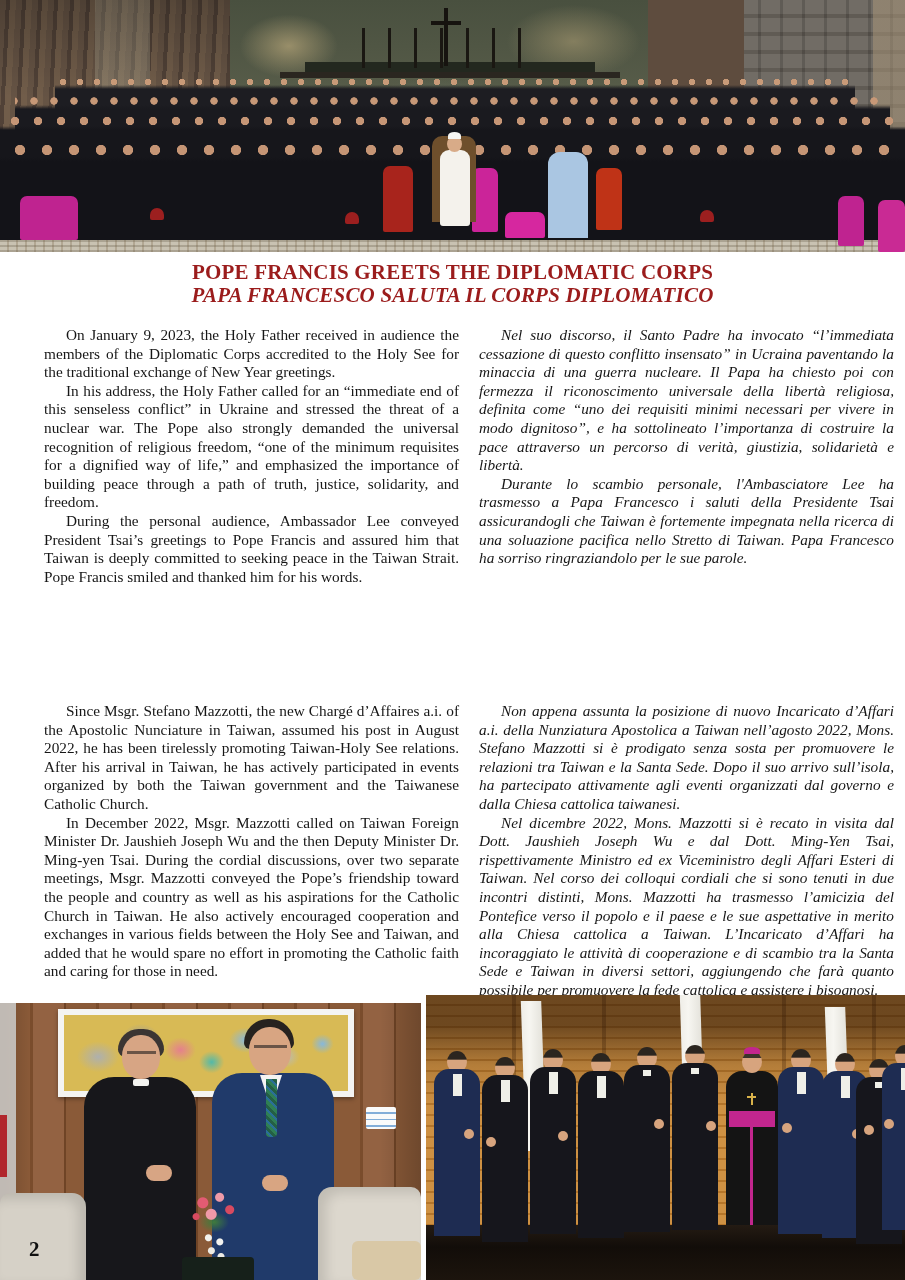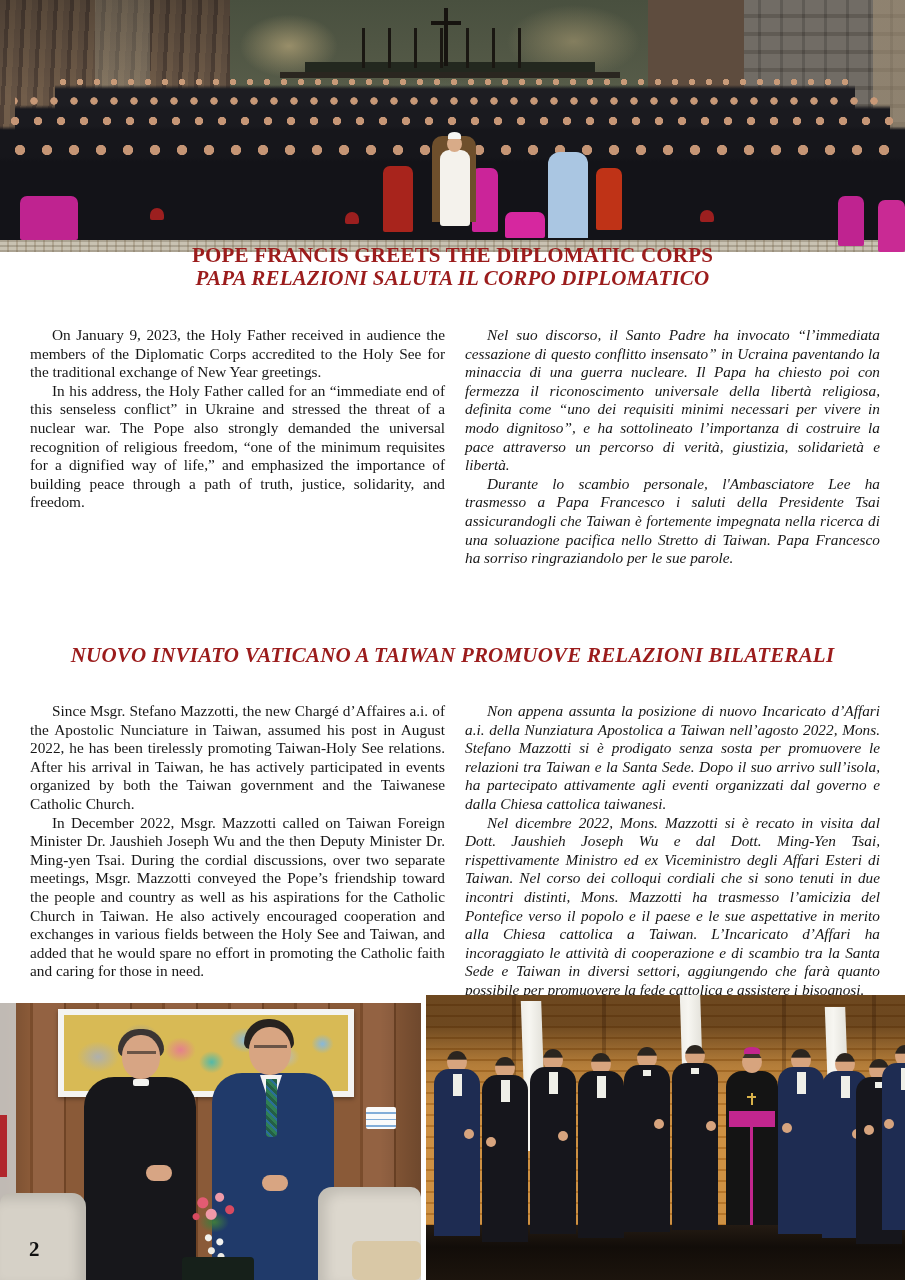--- a/index.html
+++ b/index.html
@@ -60,22 +60,22 @@
   .tp-acc{position:absolute;border-radius:7px 7px 2px 2px;}
   .tp-pope-chair{position:absolute;left:432px;top:136px;width:44px;height:86px;background:#6e4f2c;border-radius:10px 10px 0 0;}
   .tp-pope-body{position:absolute;left:440px;top:150px;width:30px;height:76px;background:#f4f2ec;border-radius:9px 9px 3px 3px;}
   .tp-pope-head{position:absolute;left:447px;top:136px;width:15px;height:16px;background:#d8ab88;border-radius:50%;}
   .tp-pope-cap{position:absolute;left:448px;top:132px;width:13px;height:7px;background:#f6f6f3;border-radius:50% 50% 0 0;}
 
   
   .headline{position:absolute;left:0;right:0;text-align:center;color:#9b1c1c;font-weight:bold;
             font-size:21px;line-height:23px;letter-spacing:.2px;}
   .headline .it{font-style:italic;}
-  #h1{top:244px;} #h2{top:644px;}
-  .cols{position:absolute;left:30px;width:850px;display:flex;gap:20px;}
+  #h1{top:261px;} #h2{top:644px;}
+  .cols{position:absolute;left:44px;width:850px;display:flex;gap:20px;}
   #cols1{top:326px;} #cols2{top:702px;}
   .col{flex:1;}
   .col p{margin:0;text-indent:22px;text-align:justify;font-size:15.3px;line-height:18.6px;}
   .col.it p{font-style:italic;}
 
   
   #bl{left:0;top:1003px;width:421px;height:277px;background-color:#7e5030;
     background-image:
       linear-gradient(90deg, rgba(0,0,0,.18), rgba(0,0,0,0) 30px, rgba(0,0,0,0) 380px, rgba(0,0,0,.2)),
       repeating-linear-gradient(90deg,#8a5a38 0 30px,#7a4c2c 30px 33px,#936242 33px 64px,#6f4426 64px 66px);}
@@ -192,36 +192,36 @@
     <div class="tp-acc" style="left:345px;top:212px;width:14px;height:12px;background:#9c1f1f;"></div>
     <div class="tp-acc" style="left:700px;top:210px;width:14px;height:12px;background:#9c1f1f;"></div>
     <div class="tp-pope-chair"></div>
     <div class="tp-pope-body"></div>
     <div class="tp-pope-head"></div>
     <div class="tp-pope-cap"></div>
   </div>
 
   <div class="headline" id="h1">
     <div>POPE FRANCIS GREETS THE DIPLOMATIC CORPS</div>
-    <div class="it" lang="it">PAPA RELAZIONI SALUTA IL CORPO DIPLOMATICO</div>
+    <div class="it" lang="it">PAPA FRANCESCO SALUTA IL CORPS DIPLOMATICO</div>
   </div>
 
   <div class="cols" id="cols1">
     <div class="col en" lang="en">
       <p>On January 9, 2023, the Holy Father received in audience the members of the Diplomatic Corps accredited to the Holy See for the traditional exchange of New Year greetings.</p>
       <p>In his address, the Holy Father called for an “immediate end of this senseless conflict” in Ukraine and stressed the threat of a nuclear war. The Pope also strongly demanded the universal recognition of religious freedom, “one of the minimum requisites for a dignified way of life,” and emphasized the importance of building peace through a path of truth, justice, solidarity, and freedom.</p>
+      <p>During the personal audience, Ambassador Lee conveyed President Tsai’s greetings to Pope Francis and assured him that Taiwan is deeply committed to seeking peace in the Taiwan Strait. Pope Francis smiled and thanked him for his words.</p>
     </div>
     <div class="col it" lang="it">
       <p>Nel suo discorso, il Santo Padre ha invocato “l’immediata cessazione di questo conflitto insensato” in Ucraina paventando la minaccia di una guerra nucleare. Il Papa ha chiesto poi con fermezza il riconoscimento universale della libertà religiosa, definita come “uno dei requisiti minimi necessari per vivere in modo dignitoso”, e ha sottolineato l’importanza di costruire la pace attraverso un percorso di verità, giustizia, solidarietà e libertà.</p>
       <p>Durante lo scambio personale, l'Ambasciatore Lee ha trasmesso a Papa Francesco i saluti della Presidente Tsai assicurandogli che Taiwan è fortemente impegnata nella ricerca di una soluazione pacifica nello Stretto di Taiwan. Papa Francesco ha sorriso ringraziandolo per le sue parole.</p>
     </div>
   </div>
 
   <div class="headline" id="h2">
-    <div class="it" lang="it">NUOVO INVIATO VATICANO A TAIWAN PROMUOVE RELAZIONI BILATERALI</div>
   </div>
 
   <div class="cols" id="cols2">
     <div class="col en" lang="en">
       <p>Since Msgr. Stefano Mazzotti, the new Chargé d’Affaires a.i. of the Apostolic Nunciature in Taiwan, assumed his post in August 2022, he has been tirelessly promoting Taiwan-Holy See relations. After his arrival in Taiwan, he has actively participated in events organized by both the Taiwan government and the Taiwanese Catholic Church.</p>
       <p>In December 2022, Msgr. Mazzotti called on Taiwan Foreign Minister Dr. Jaushieh Joseph Wu and the then Deputy Minister Dr. Ming-yen Tsai. During the cordial discussions, over two separate meetings, Msgr. Mazzotti conveyed the Pope’s friendship toward the people and country as well as his aspirations for the Catholic Church in Taiwan. He also actively encouraged cooperation and exchanges in various fields between the Holy See and Taiwan, and added that he would spare no effort in promoting the Catholic faith and caring for those in need.</p>
     </div>
     <div class="col it" lang="it">
       <p>Non appena assunta la posizione di nuovo Incaricato d’Affari a.i. della Nunziatura Apostolica a Taiwan nell’agosto 2022, Mons. Stefano Mazzotti si è prodigato senza sosta per promuovere le relazioni tra Taiwan e la Santa Sede. Dopo il suo arrivo sull’isola, ha partecipato attivamente agli eventi organizzati dal governo e dalla Chiesa cattolica taiwanesi.</p>
       <p>Nel dicembre 2022, Mons. Mazzotti si è recato in visita dal Dott. Jaushieh Joseph Wu e dal Dott. Ming-Yen Tsai, rispettivamente Ministro ed ex Viceministro degli Affari Esteri di Taiwan. Nel corso dei colloqui cordiali che si sono tenuti in due incontri distinti, Mons. Mazzotti ha trasmesso l’amicizia del Pontefice verso il popolo e il paese e le sue aspettative in merito alla Chiesa cattolica a Taiwan. L’Incaricato d’Affari ha incoraggiato le attività di cooperazione e di scambio tra la Santa Sede e Taiwan in diversi settori, aggiungendo che farà quanto possibile per promuovere la fede cattolica e assistere i bisognosi.</p>

